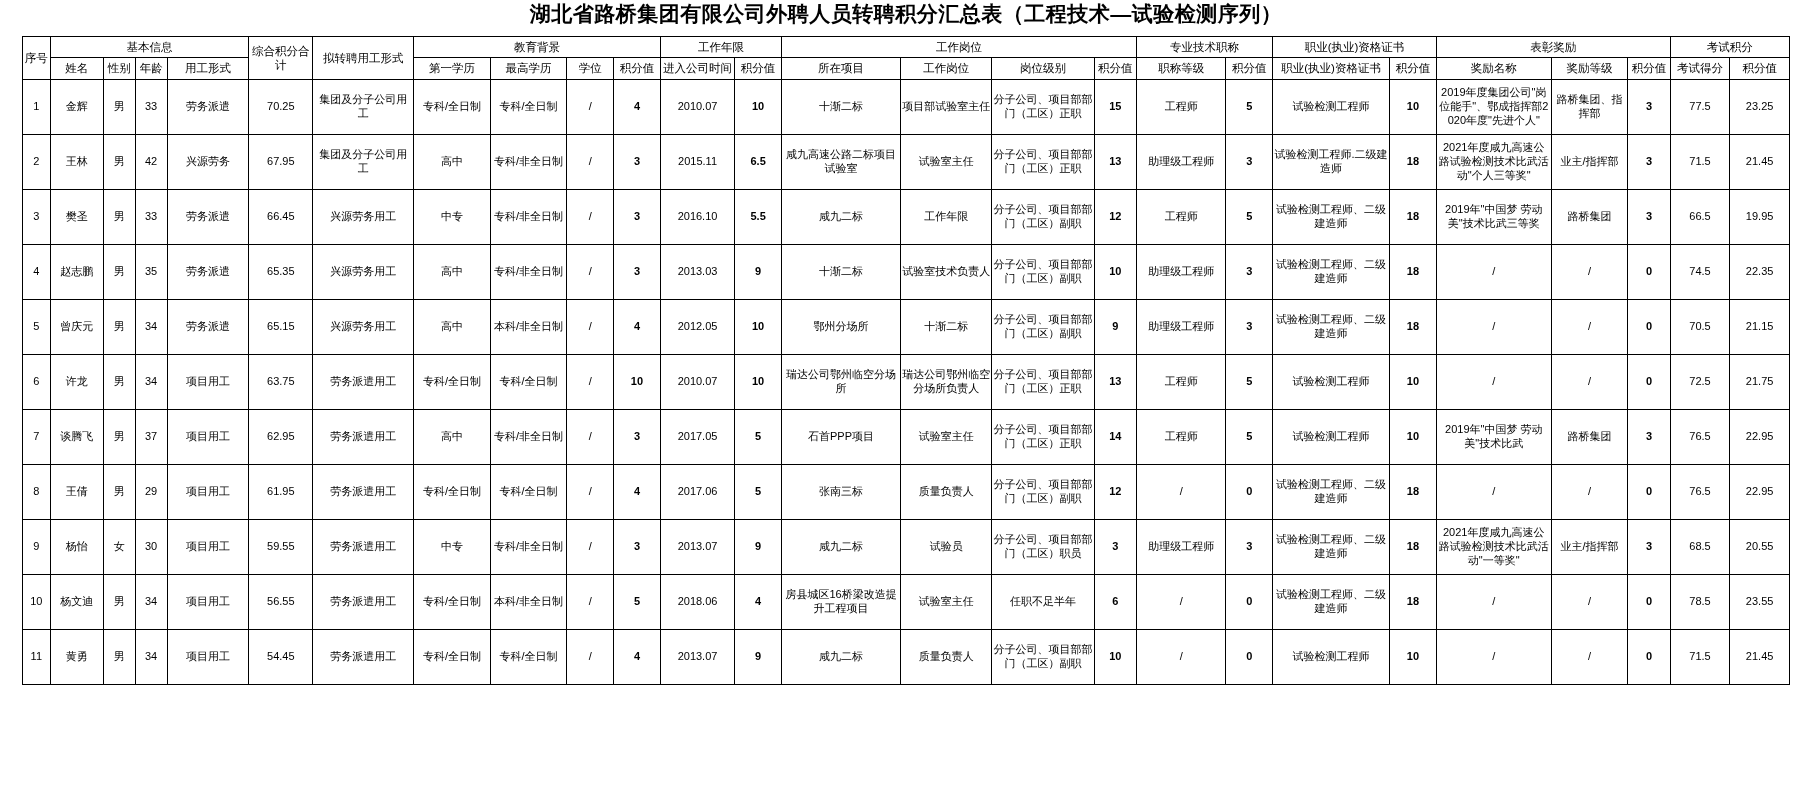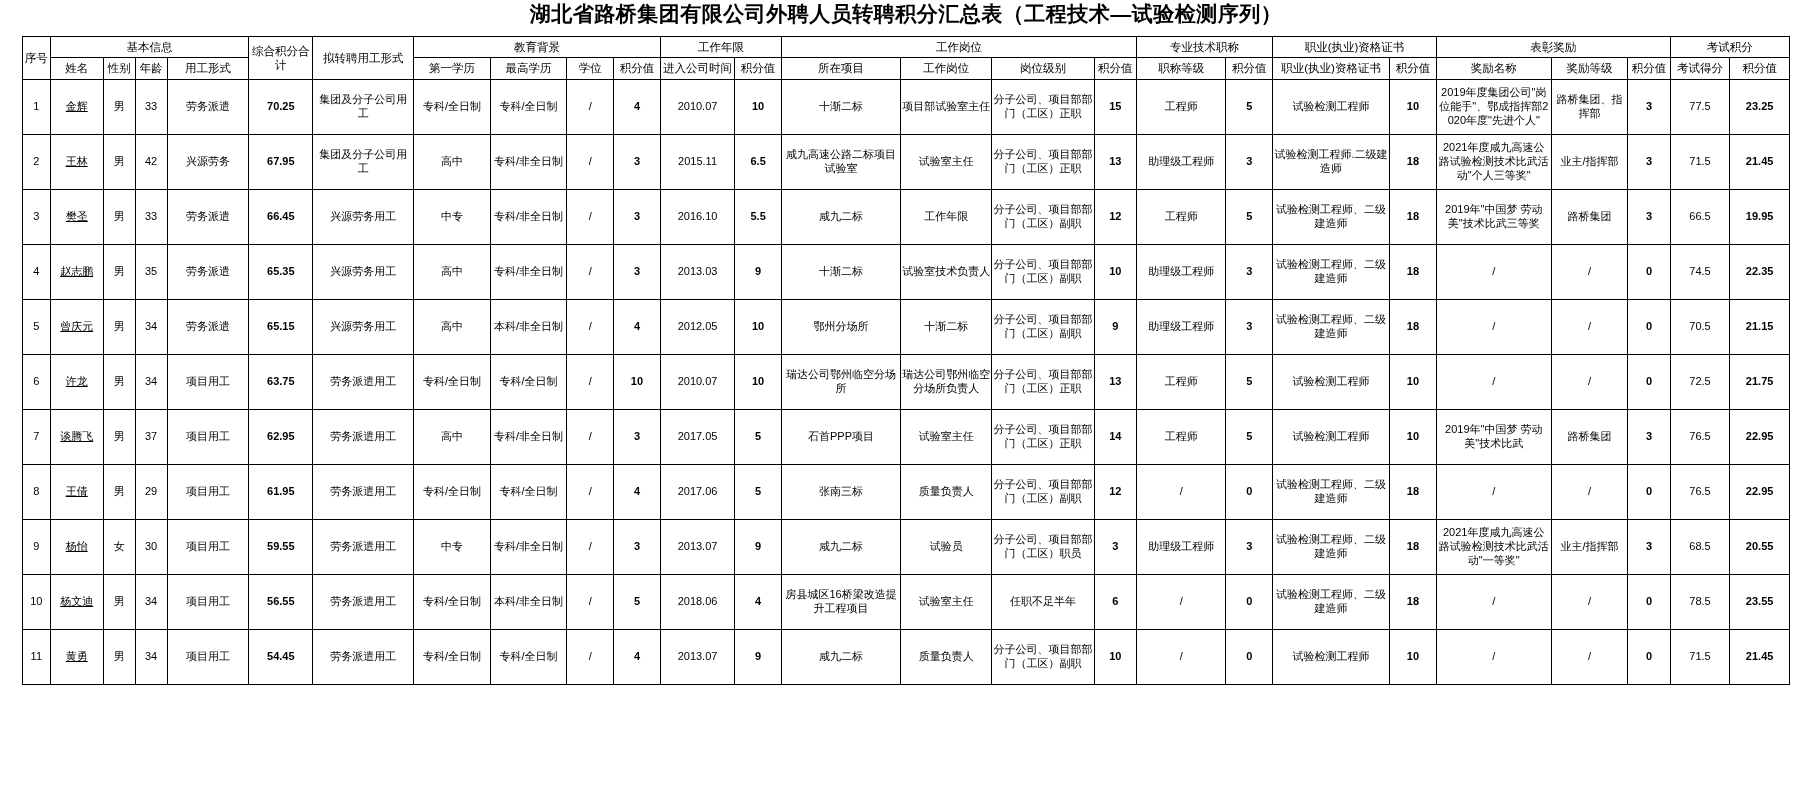--- a/index.html
+++ b/index.html
@@ -47,29 +47,28 @@
   thead .grp {
     font-size: 12.5px;
   }
   tbody td {
     height: 50px;
   }
   td.bold, th.bold {
     font-weight: bold;
   }
   td.num {
-    font-weight: bold;
+    font-weight: normal;
     font-size: 13px;
   }
   td.idx {
     font-size: 12px;
   }
   td.name {
     font-size: 13px;
-    text-decoration: underline;
   }
   td.mid {
     font-size: 11.5px;
   }
   .tiny {
     font-size: 9.5px;
     line-height: 1.2;
   }
   
   col.c-idx    { width: 26px; }

